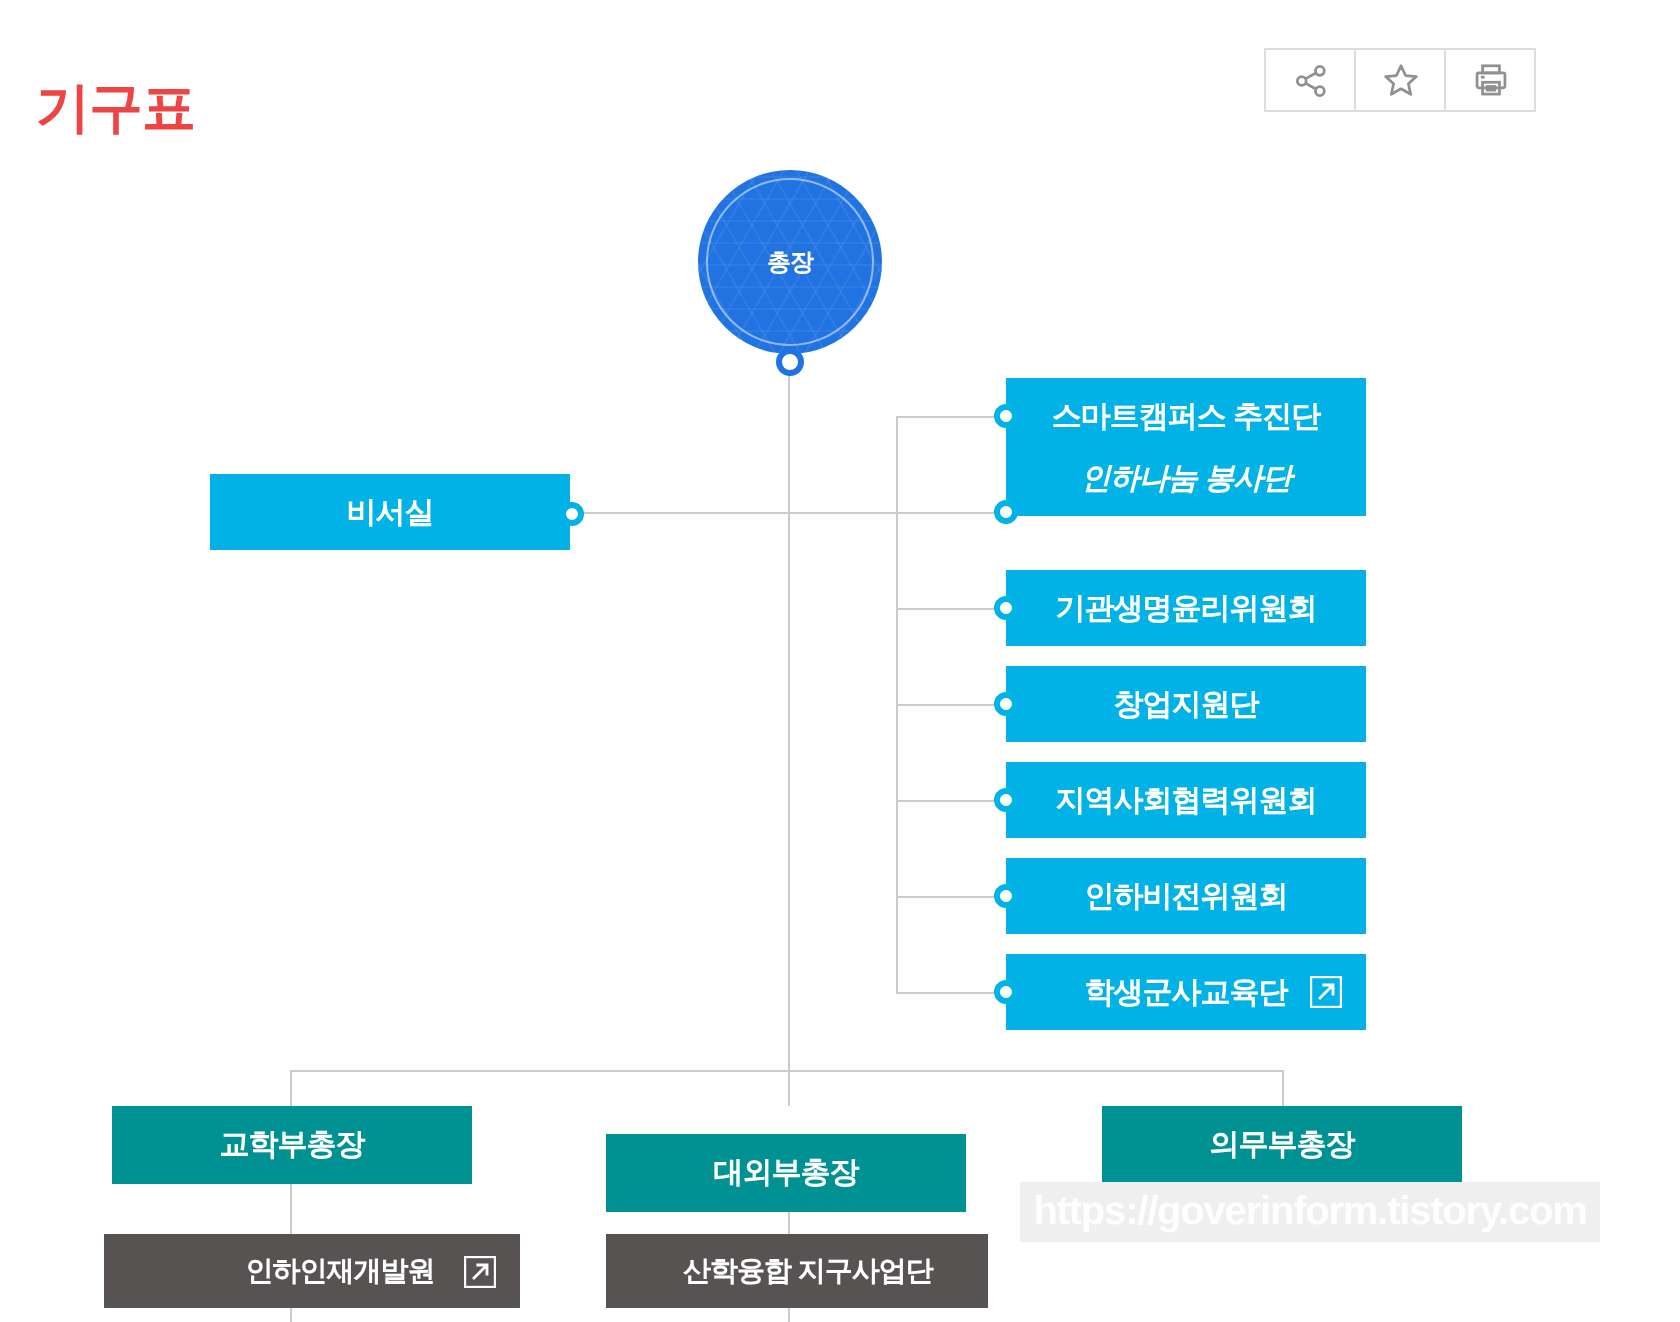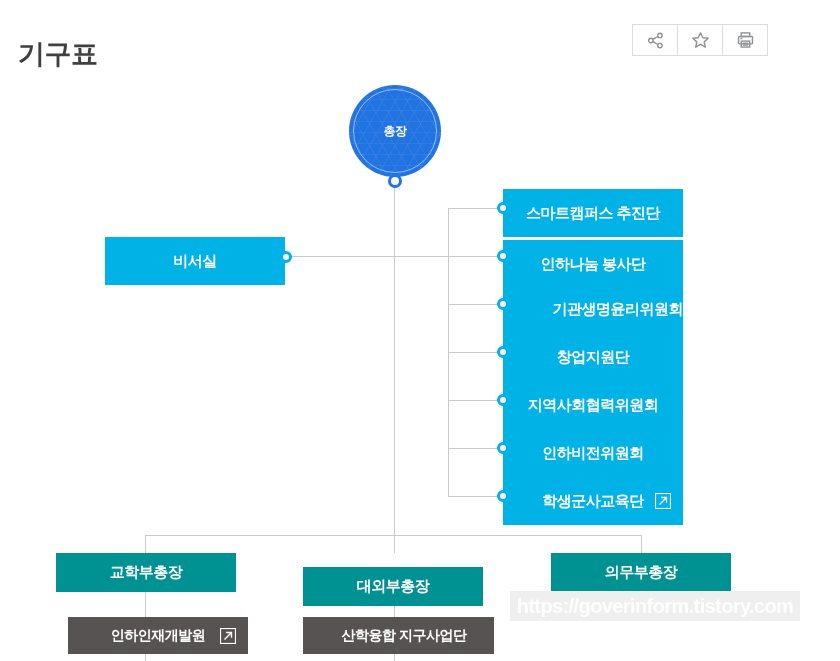--- a/index.html
+++ b/index.html
@@ -3,41 +3,41 @@
 <meta charset="utf-8">
 <style>
   html,body{margin:0;padding:0;}
   body{
     width:840px;height:661px;position:relative;overflow:hidden;
     background:#ffffff;
     font-family:"Liberation Sans", sans-serif;
   }
   .page-title{
     position:absolute;left:18px;top:18px;
-    font-size:27px;font-weight:600;color:#404040;letter-spacing:-0.5px;
+    font-size:27px;font-weight:600;color:#ef4444;letter-spacing:-0.5px;
   }
   .toolbar{position:absolute;left:633px;top:24px;display:flex;}
   .tool-btn{
     width:46px;height:32px;background:#fff;border:1px solid #ddddde;
     margin-left:-1px;display:flex;align-items:center;justify-content:center;
     cursor:pointer;padding:0;
   }
   .tool-btn svg{stroke:#8f9092;fill:none;stroke-width:1.3;}
 
   
   .line{position:absolute;background:#cbcbcb;}
   .dot{position:absolute;background:#fff;border-radius:50%;box-sizing:border-box;}
   .dot-blue{width:14px;height:14px;border:3px solid #2173e2;}
   .dot-cyan{width:12px;height:12px;border:3px solid #00b2e6;}
 
   .node{
     position:absolute;width:180px;display:flex;align-items:center;justify-content:center;
     color:#ffffff;font-size:15px;font-weight:700;letter-spacing:-0.5px;
   }
-  .cyan{background:#00b2e6;height:48px;}
+  .cyan{background:#00b2e6;height:38px;}
   .teal{background:#009193;height:39px;}
   .gray{background:#575352;height:37px;font-size:14px;}
   .node .ext{position:absolute;right:12px;top:50%;margin-top:-8px;width:16px;height:16px;}
 
   .root-circle{
     position:absolute;left:349px;top:85px;width:92px;height:92px;border-radius:50%;
     background:#2173e2;display:flex;align-items:center;justify-content:center;
     color:#fff;font-size:12px;font-weight:700;letter-spacing:-0.5px;
     background-image:
       repeating-linear-gradient(60deg, rgba(255,255,255,0.06) 0 1px, transparent 1px 11px),
@@ -113,24 +113,24 @@
 <div class="dot dot-blue" style="left:388px;top:174px;"></div>
 
 <div class="node cyan" style="left:105px;top:237px;">
   <span>비서실</span>
 </div>
 <div class="dot dot-cyan" style="left:280px;top:251px;"></div>
 
 <div class="node cyan" style="left:503px;top:189px;">
   <span>스마트캠퍼스 추진단</span>
 </div>
-<div class="node cyan" style="left:503px;top:240px;">
+<div class="node cyan" style="left:503px;top:220px;font-style:italic;">
   <span>인하나눔 봉사단</span>
 </div>
-<div class="node cyan" style="left:503px;top:285px;justify-content:flex-end;">
+<div class="node cyan" style="left:503px;top:285px;">
   <span>기관생명윤리위원회</span>
 </div>
 <div class="node cyan" style="left:503px;top:333px;">
   <span>창업지원단</span>
 </div>
 <div class="node cyan" style="left:503px;top:381px;justify-content:center;">
   <span>지역사회협력위원회</span>
 </div>
 <div class="node cyan" style="left:503px;top:429px;">
   <span>인하비전위원회</span>
@@ -154,21 +154,21 @@
 <div class="node teal" style="left:56px;top:553px;">
   <span>교학부총장</span>
 </div>
 <div class="node teal" style="left:303px;top:567px;">
   <span>대외부총장</span>
 </div>
 <div class="node teal" style="left:551px;top:553px;">
   <span>의무부총장</span>
 </div>
 
-<div class="node gray" style="left:68px;top:617px;">
+<div class="node gray" style="left:52px;top:617px;padding-left:28px;">
   <span>인하인재개발원</span>
   <svg class="ext" viewBox="0 0 16 16">
     <rect x="0.5" y="0.5" width="15" height="15" fill="none" stroke="#fff" stroke-width="1.2"></rect>
     <path d="M4.5 11.5 L11 5 M6.2 4.5 H11.5 V9.8" fill="none" stroke="#fff" stroke-width="1.4"></path>
   </svg>
 </div>
 <div class="node gray" style="left:303px;top:617px;padding-left:11px;">
   <span>산학융합 지구사업단</span>
 </div>
 

